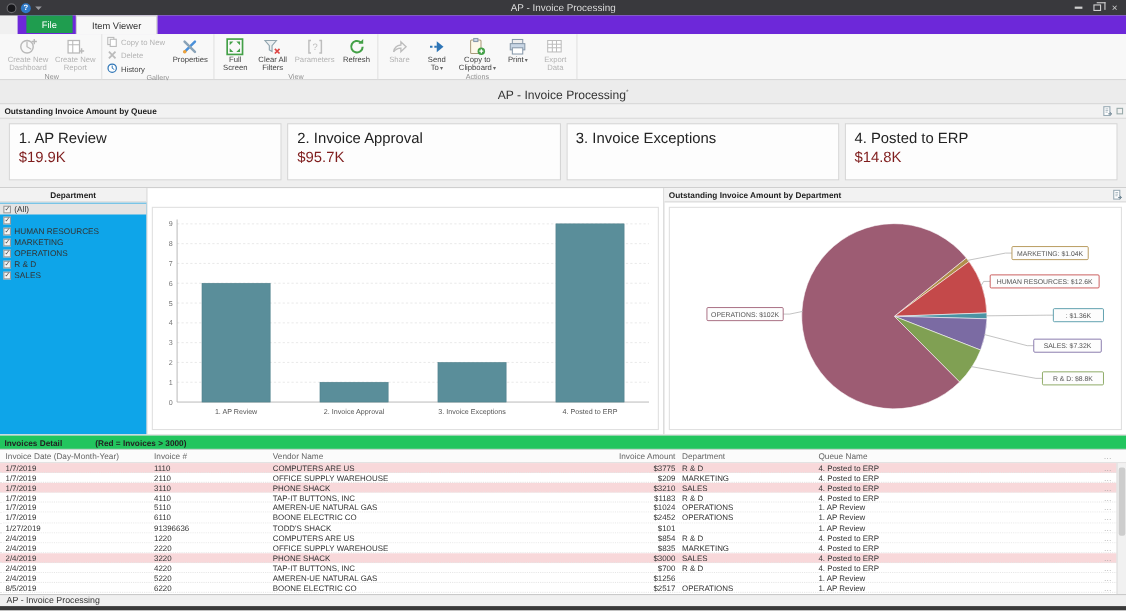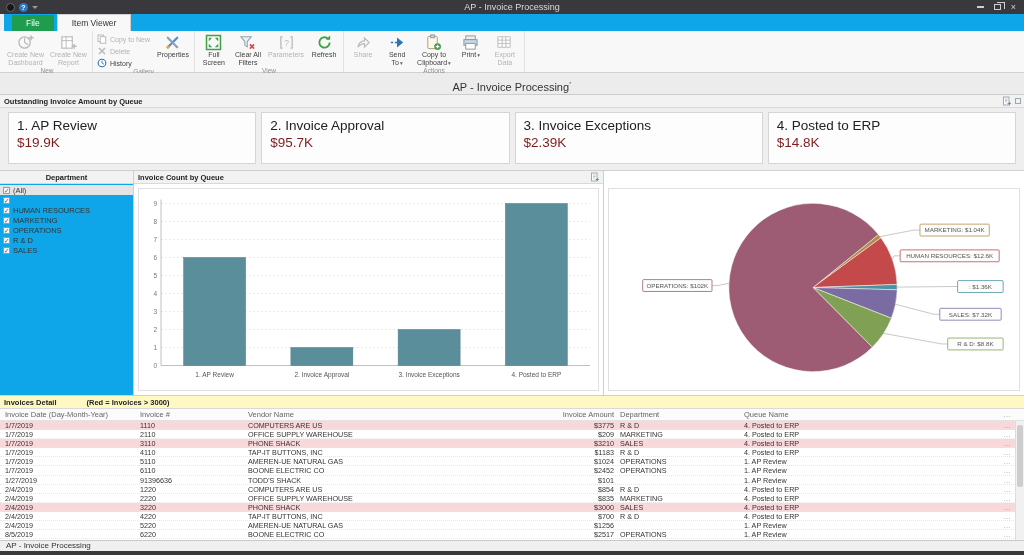--- a/index.html
+++ b/index.html
@@ -17,21 +17,21 @@
   .qat-arrow { width:0; height:0; border-left:3px solid transparent; border-right:3px solid transparent;
     border-top:3px solid #9a9a9e; display:inline-block; }
   .title-text { position:absolute; left:0; right:0; text-align:center; font-size:9px; color:#dcdcdc; }
   .win-btns { margin-left:auto; display:flex; align-items:center; gap:10px; padding-right:8px; z-index:2; }
   .wb { color:#cfcfcf; font-size:9px; line-height:9px; cursor:default; }
   .wb-min { width:7px; height:2px; background:#cfcfcf; display:inline-block; }
   .wb-restore { width:7px; height:6px; border:1px solid #cfcfcf; display:inline-block; position:relative; }
   .wb-restore:before { content:""; position:absolute; top:-3px; left:2px; width:7px; height:6px; border:1px solid #cfcfcf; border-bottom:none; border-left:none; }
 
   
-  .tabstrip { position:absolute; top:14px; left:4px; right:0; height:17px; background:#0ea5e9; display:flex; align-items:center; padding-left:8px; }
+  .tabstrip { position:absolute; top:14px; left:16px; right:0; height:17px; background:#6d28d9; display:flex; align-items:flex-start; padding-left:8px; }
   .tab { font-size:8.5px; padding:3px 14px 3px; margin-right:3px; }
   .tab-file { background:#1f9d4f; color:#fff; }
   .tab-active { background:#f8f8f8; color:#333; border:1px solid #d0d0d0; border-bottom:none; }
 
   
   .ribbon { position:absolute; top:31px; left:0; right:0; height:42px; background:#f8f8f8;
     border-bottom:1px solid #d0d0d0; display:flex; align-items:stretch; padding-left:2px; }
   .rgroup { display:flex; flex-direction:column; border-right:1px solid #e2e2e2; padding:1px 2px 0; }
   .rgroup-buttons { display:flex; flex:1; align-items:stretch; }
   .rgroup-label { text-align:center; font-size:6.5px; color:#8f8f8f; padding:0 4px 2px; }
@@ -75,21 +75,21 @@
   .dept-list { flex:1; background:#0ea5e9; padding-top:1px; }
   .dept-row { display:flex; align-items:center; gap:3px; height:10px; padding-left:3px; font-size:7.5px; color:#333; }
   .dept-row.selected { background:#e4e4e4; }
   .chk { width:7px; height:7px; border:1px solid #9a9a9a; background:#f4f4f4; font-size:6.5px; line-height:6px;
     text-align:center; color:#555; display:inline-block; }
   .chart-frame { position:absolute; top:17px; left:4px; right:4px; bottom:4px; border:1px solid #e0e0e0; background:#fff; }
   .chart-frame svg { width:100%; height:100%; display:block; }
 
   
   .inv-panel { position:absolute; top:395px; left:0; right:0; height:145px; background:#fff; border-top:1px solid #cfcfcf; }
-  .inv-head { height:13px; background:#fef9c3; border-bottom:1px solid #d9d9d9; display:flex; align-items:center; position:relative; }
+  .inv-head { height:13px; background:#22c55e; border-bottom:1px solid #d9d9d9; display:flex; align-items:center; position:relative; }
   .inv-head .t1 { font-size:7.5px; font-weight:bold; color:#222; padding-left:4px; }
   .inv-head .t2 { font-size:7.5px; font-weight:bold; color:#222; margin-left:30px; }
   .inv-cols { display:flex; height:12px; background:#fbfbfb; border-bottom:1px solid #e3e3e3; font-size:7.5px; color:#666; line-height:12px; }
   .inv-row { display:flex; height:9.1px; font-size:7.2px; color:#333; line-height:9.1px; border-bottom:1px dotted #e6e6e6; background:#fff; }
   .inv-row.hl { background:#f8d8da; }
   .c-date { width:140px; padding-left:5px; }
   .c-num  { width:108px; }
   .c-ven  { width:222px; }
   .c-amt  { width:150px; text-align:right; padding-right:6px; }
   .c-dep  { width:124px; }
@@ -336,21 +336,20 @@
         <div class="card">
           <div class="ct">1. AP Review</div>
           <div class="cv">$19.9K</div>
         </div>
         <div class="card">
           <div class="ct">2. Invoice Approval</div>
           <div class="cv">$95.7K</div>
         </div>
         <div class="card">
           <div class="ct">3. Invoice Exceptions</div>
-          <div class="cv">$2.39K</div>
         </div>
         <div class="card">
           <div class="ct">4. Posted to ERP</div>
           <div class="cv">$14.8K</div>
         </div>
       </div>
   </div>
 
   <div class="mid">
     <div class="panel-dept">
@@ -380,30 +379,20 @@
             <span class="chk">✓</span>
             <span>R &amp; D</span>
           </div>
           <div class="dept-row">
             <span class="chk">✓</span>
             <span>SALES</span>
           </div>
         </div>
     </div>
     <div class="panel-bar">
-      <div class="phead">
-        <span>Invoice Count by Queue</span>
-        <span class="hicons">
-            <span><svg viewBox="0 0 10 10">
-                <rect x="1.5" y="1" width="5.5" height="8" fill="#fff" stroke="#9aabb5"></rect>
-                <path d="M3 3h2.5M3 4.5h2.5M3 6h2" stroke="#9aabb5" stroke-width=".7"></path>
-                <path d="M5.5 7.5h3M7 6l1.6 1.5L7 9" stroke="#6f8694" fill="none" stroke-width=".9"></path>
-              </svg></span>
-          </span>
-      </div>
       <div class="chart-frame">
           <svg id="bar-svg" viewBox="0 0 459 200">
             <text x="18" y="178.3" font-size="6.5" text-anchor="end" fill="#777" font-family="Liberation Sans, sans-serif">0</text>
             <line x1="22" y1="158" x2="451" y2="158" stroke="#e2e2e2" stroke-dasharray="2 2" stroke-width="0.7"></line>
             <text x="18" y="160.3" font-size="6.5" text-anchor="end" fill="#777" font-family="Liberation Sans, sans-serif">1</text>
             <line x1="22" y1="140" x2="451" y2="140" stroke="#e2e2e2" stroke-dasharray="2 2" stroke-width="0.7"></line>
             <text x="18" y="142.3" font-size="6.5" text-anchor="end" fill="#777" font-family="Liberation Sans, sans-serif">2</text>
             <line x1="22" y1="122" x2="451" y2="122" stroke="#e2e2e2" stroke-dasharray="2 2" stroke-width="0.7"></line>
             <text x="18" y="124.3" font-size="6.5" text-anchor="end" fill="#777" font-family="Liberation Sans, sans-serif">3</text>
             <line x1="22" y1="104" x2="451" y2="104" stroke="#e2e2e2" stroke-dasharray="2 2" stroke-width="0.7"></line>
@@ -425,20 +414,30 @@
             <rect x="151.875" y="158" width="62" height="18" fill="#5a8e9a" stroke="#4d7d88" stroke-width="0.5"></rect>
             <text x="182.875" y="187" font-size="6.5" text-anchor="middle" fill="#555" font-family="Liberation Sans, sans-serif">2. Invoice Approval</text>
             <rect x="259.125" y="140" width="62" height="36" fill="#5a8e9a" stroke="#4d7d88" stroke-width="0.5"></rect>
             <text x="290.125" y="187" font-size="6.5" text-anchor="middle" fill="#555" font-family="Liberation Sans, sans-serif">3. Invoice Exceptions</text>
             <rect x="366.375" y="14" width="62" height="162" fill="#5a8e9a" stroke="#4d7d88" stroke-width="0.5"></rect>
             <text x="397.375" y="187" font-size="6.5" text-anchor="middle" fill="#555" font-family="Liberation Sans, sans-serif">4. Posted to ERP</text>
           </svg>
         </div>
     </div>
     <div class="panel-pie">
+      <div class="phead">
+        <span>Outstanding Invoice Amount by Department</span>
+        <span class="hicons">
+            <span><svg viewBox="0 0 10 10">
+                <rect x="1.5" y="1" width="5.5" height="8" fill="#fff" stroke="#9aabb5"></rect>
+                <path d="M3 3h2.5M3 4.5h2.5M3 6h2" stroke="#9aabb5" stroke-width=".7"></path>
+                <path d="M5.5 7.5h3M7 6l1.6 1.5L7 9" stroke="#6f8694" fill="none" stroke-width=".9"></path>
+              </svg></span>
+          </span>
+      </div>
       <div class="chart-frame">
           <svg id="pie-svg" viewBox="0 0 414 200">
             <path d="M206,98 L272.1,44.5 A85,85 0 0 1 274.6,47.8 Z" fill="#b08f4a" stroke="#fff" stroke-width="0.5"></path>
             <polyline points="272.6,46.8 308,40 314,40" fill="none" stroke="#b0b0b0" stroke-width="0.7"></polyline>
             <rect x="314" y="34" width="70" height="12" fill="#fdfdfd" stroke="#b08f4a" stroke-width="0.8" rx="1"></rect>
             <text x="349" y="42.3" font-size="6.3" text-anchor="middle" fill="#555" font-family="Liberation Sans, sans-serif">MARKETING: $1.04K</text>
             <path d="M206,98 L274.6,47.8 A85,85 0 0 1 290.9,94.9 Z" fill="#c4494a" stroke="#fff" stroke-width="0.5"></path>
             <polyline points="285.4,70.4 288,66 294,66" fill="none" stroke="#b0b0b0" stroke-width="0.7"></polyline>
             <rect x="294" y="60" width="100" height="12" fill="#fdfdfd" stroke="#c4494a" stroke-width="0.8" rx="1"></rect>
             <text x="344" y="68.3" font-size="6.3" text-anchor="middle" fill="#555" font-family="Liberation Sans, sans-serif">HUMAN RESOURCES: $12.6K</text>

